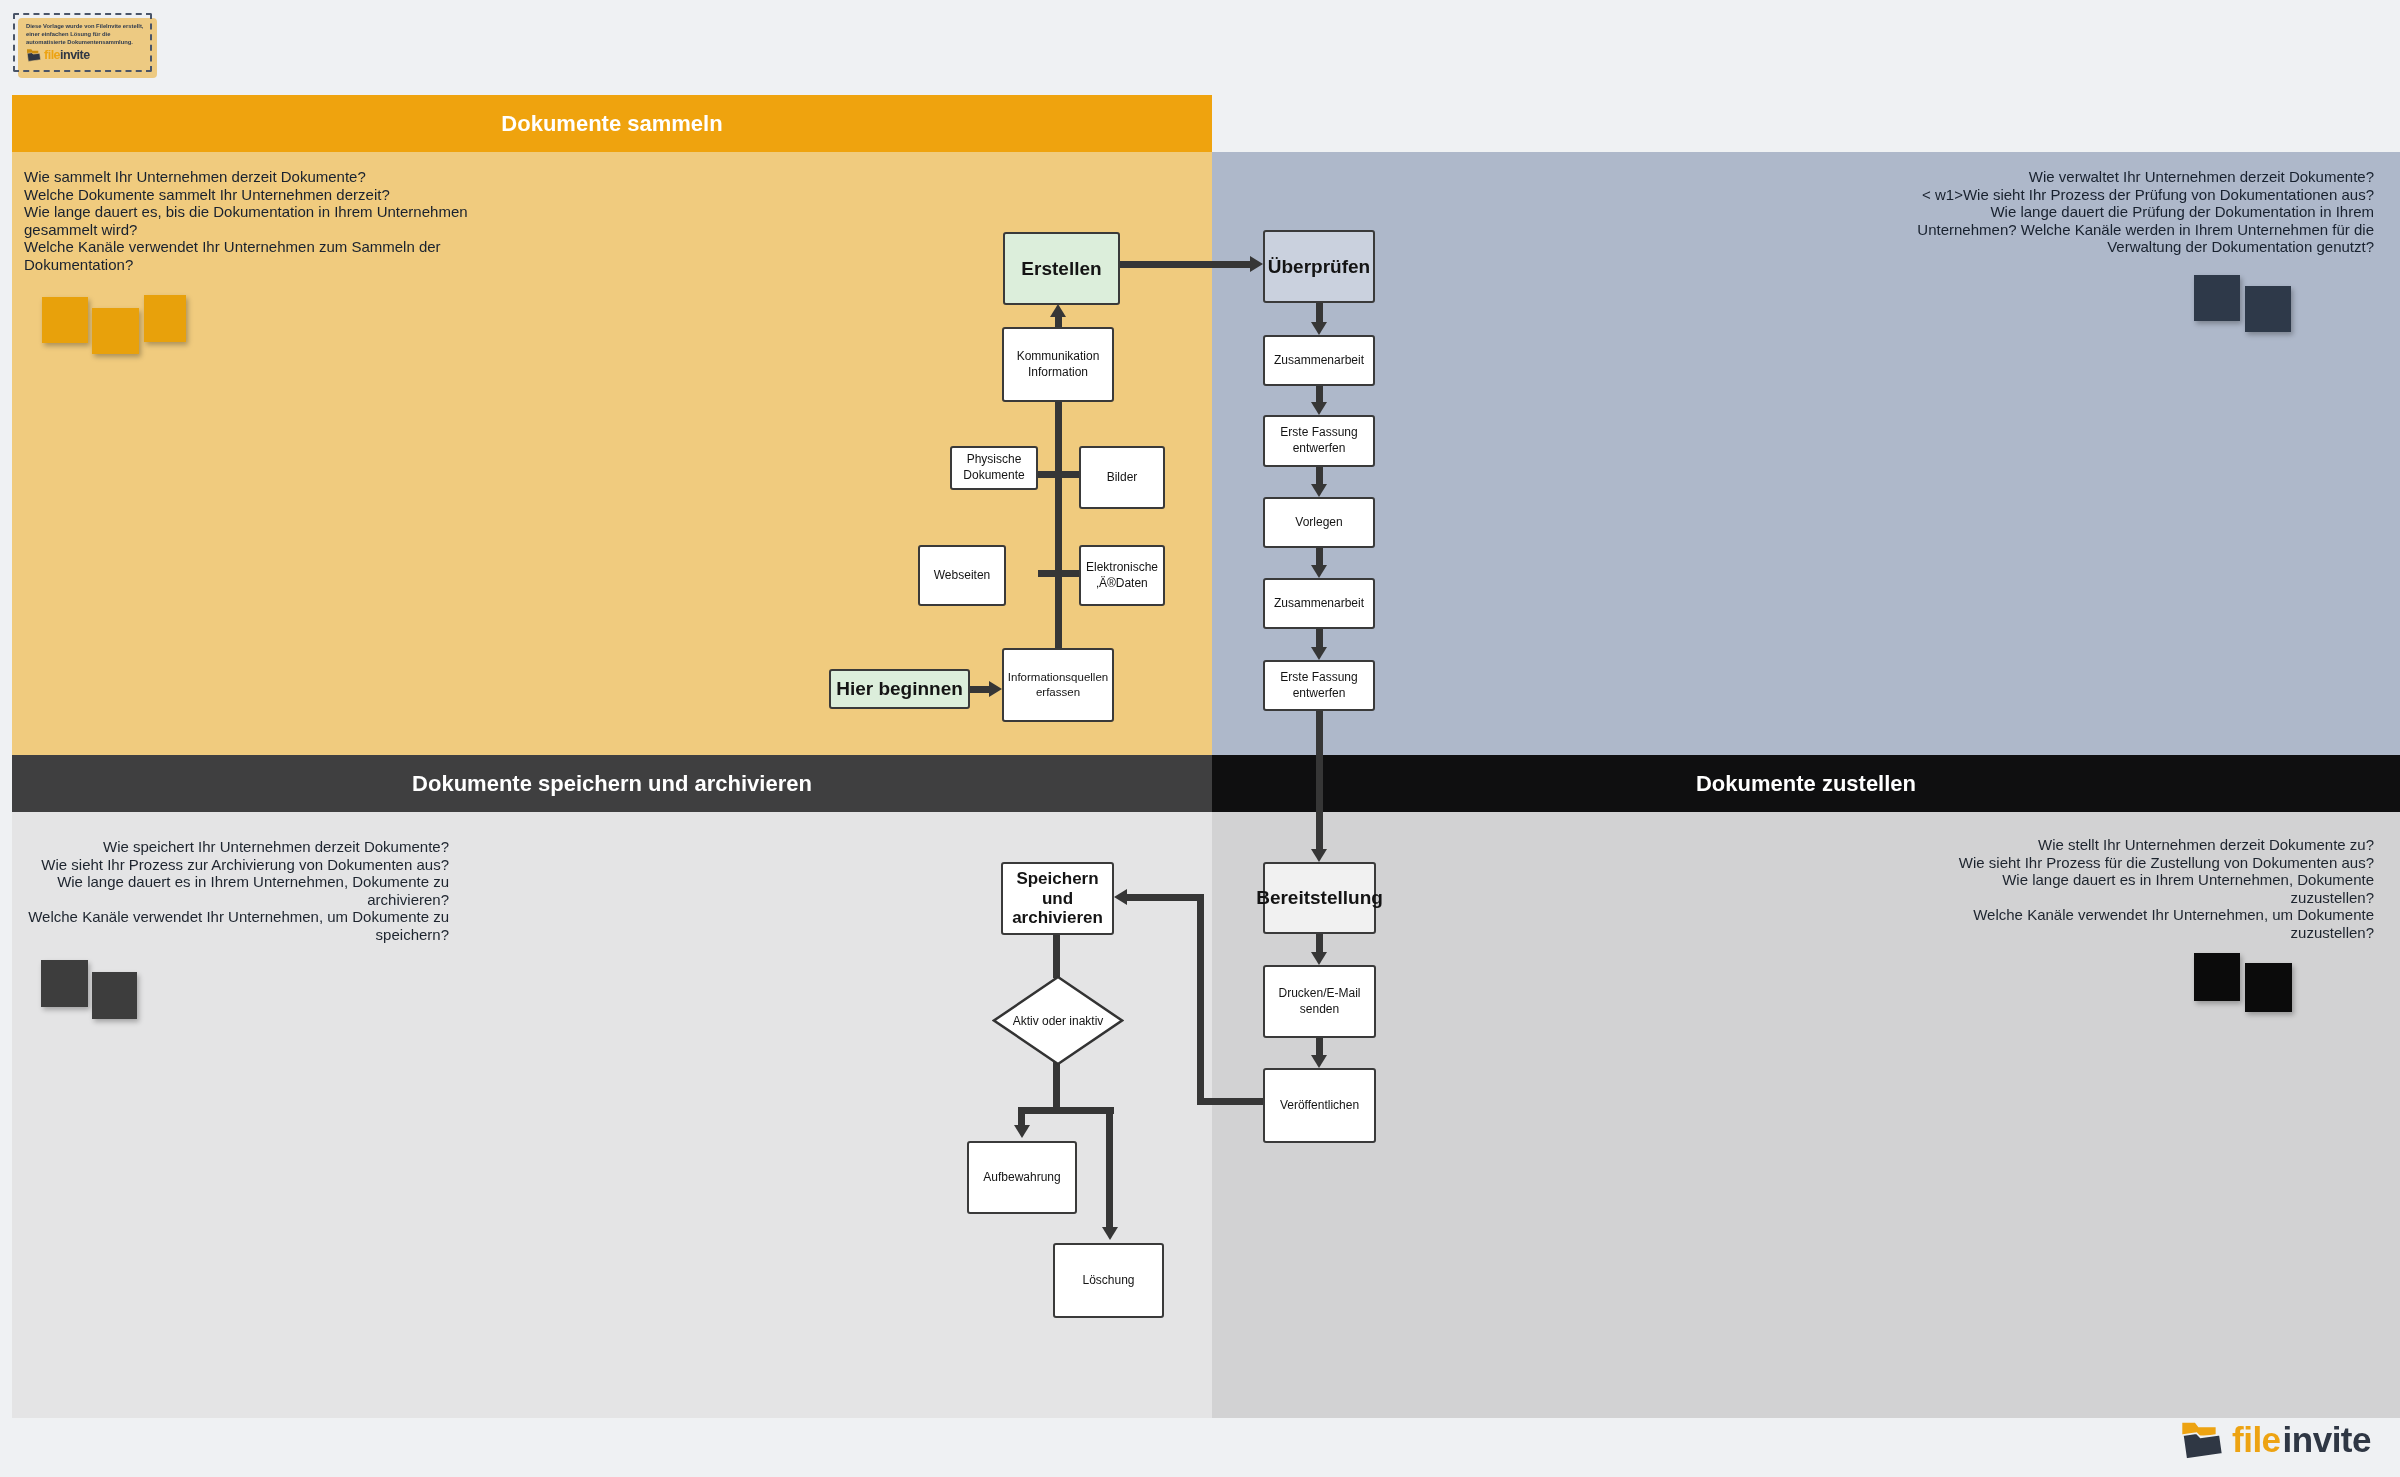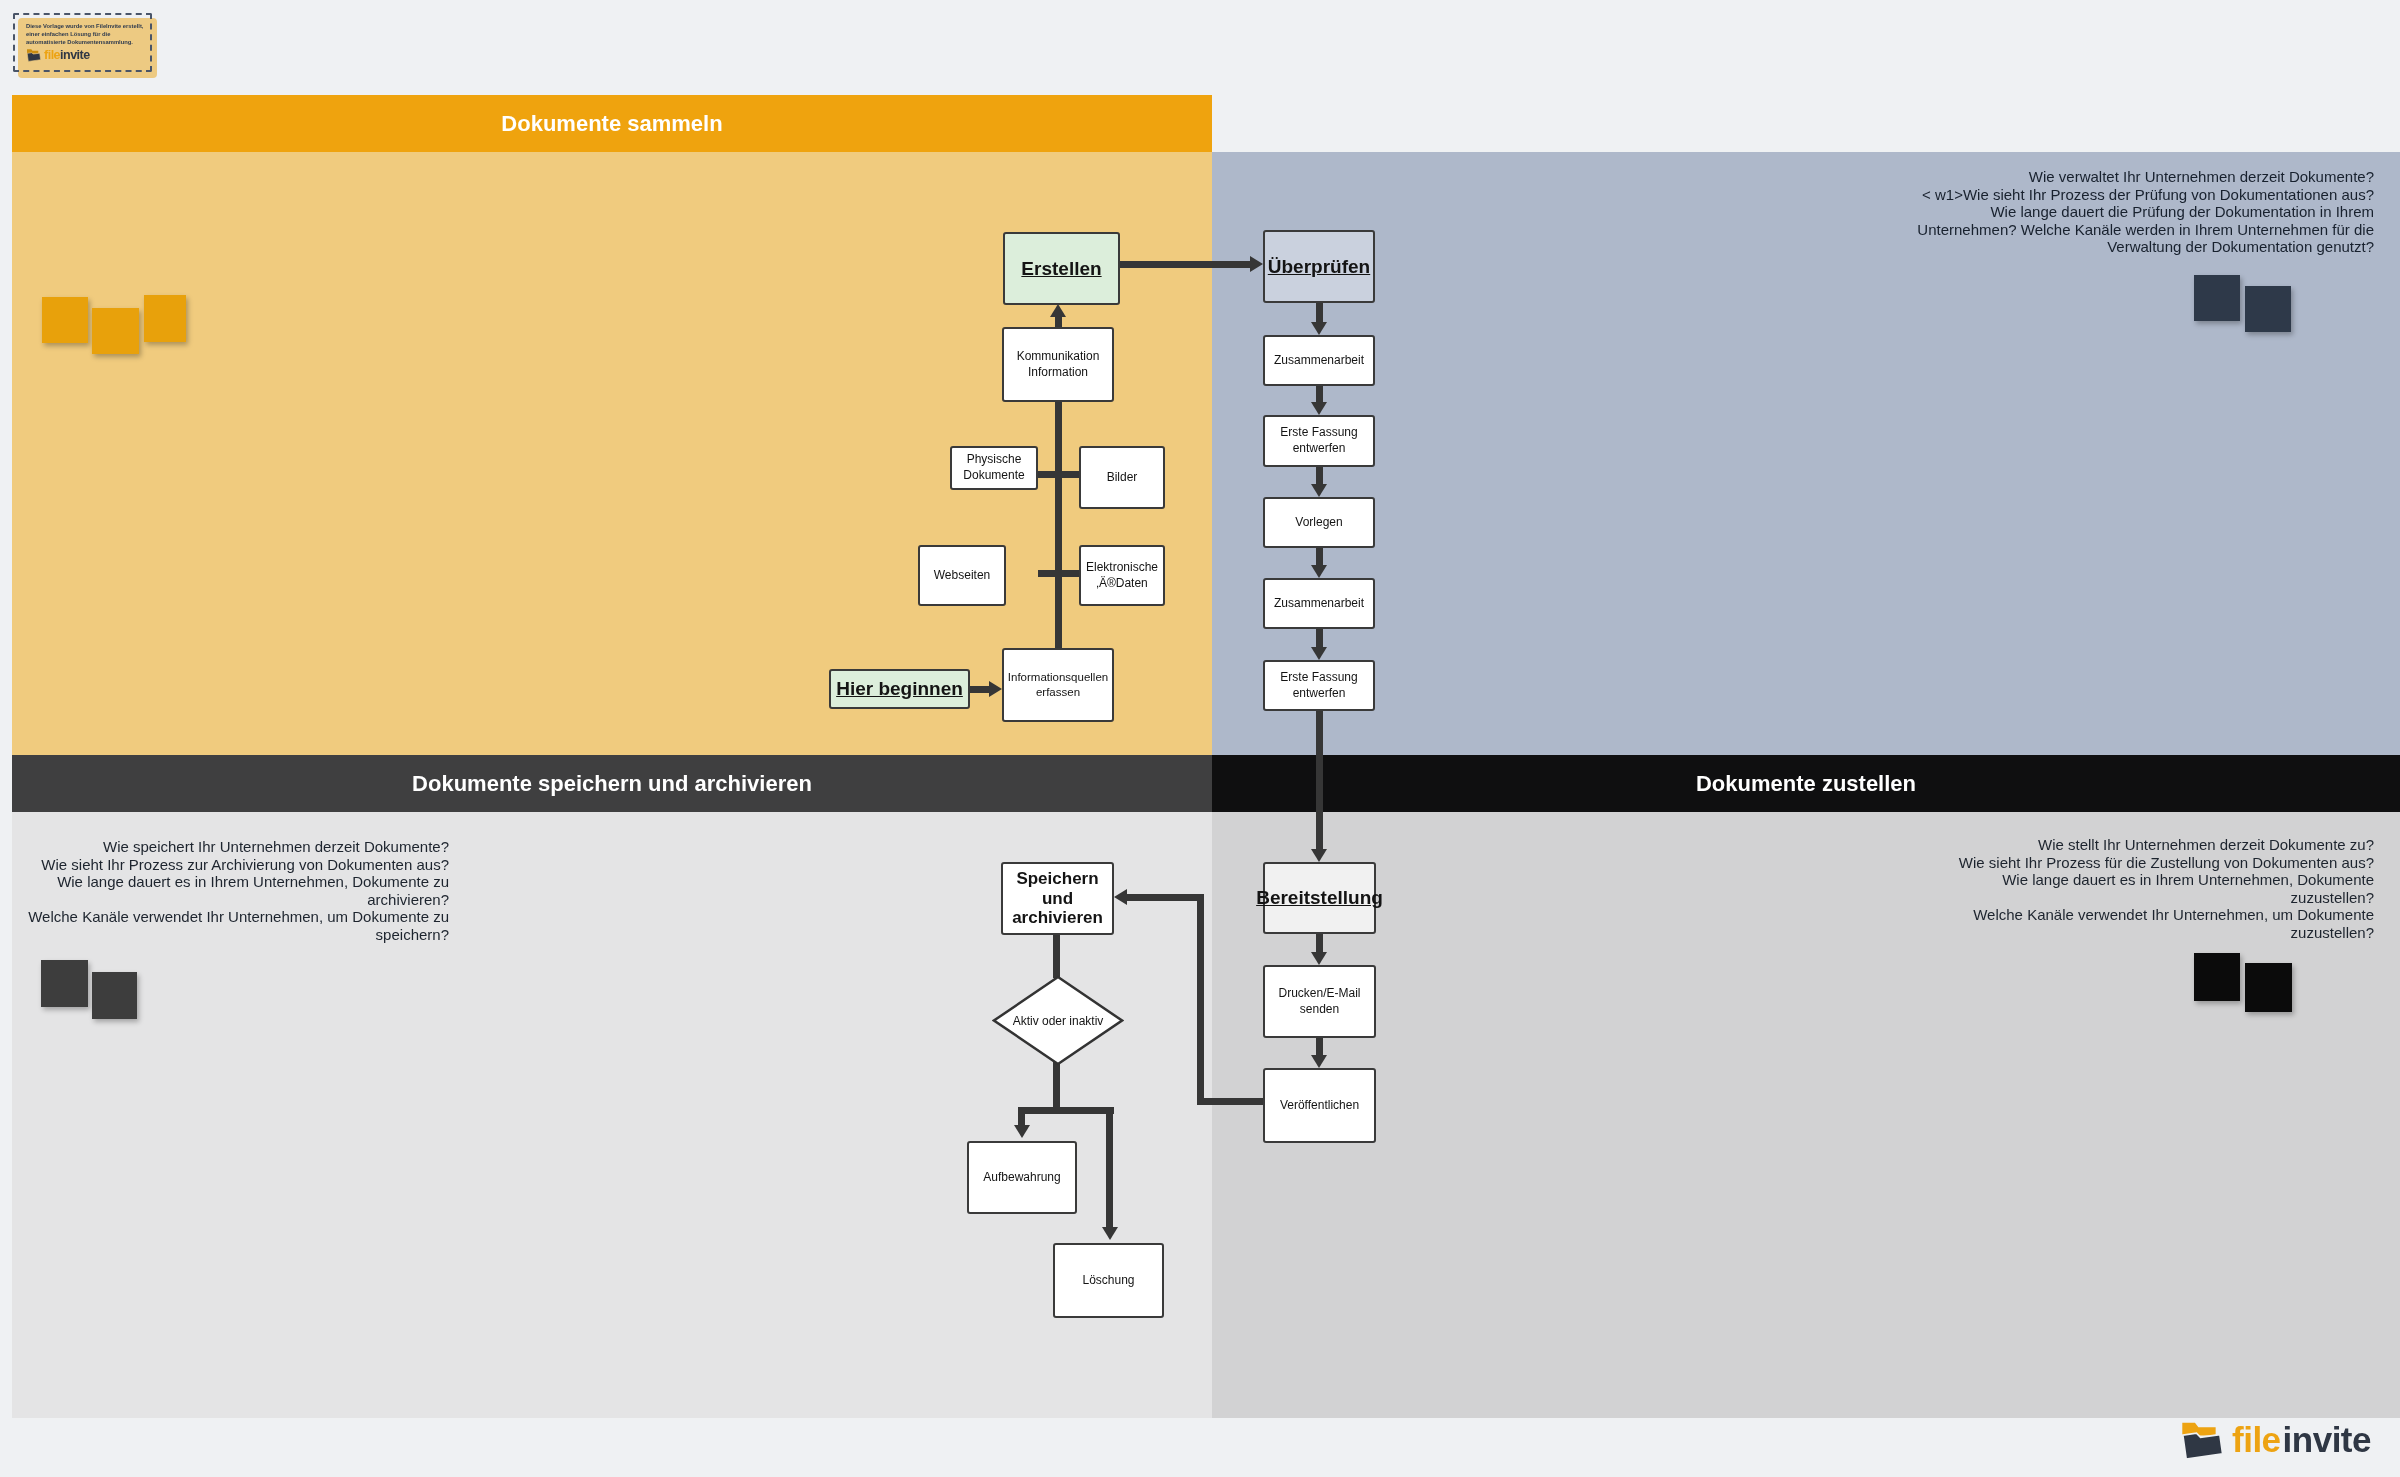--- a/index.html
+++ b/index.html
@@ -21,21 +21,21 @@
   .questions.dark { color:#1d242e; }
   .sticky {
     position:absolute; box-shadow:2px 3px 5px rgba(0,0,0,0.28);
   }
   .box {
     position:absolute; background:#ffffff; border:2px solid #3a3a3a; border-radius:3px;
     display:flex; align-items:center; justify-content:center; text-align:center;
     font-size:12px; line-height:1.3; color:#141414; white-space:pre-line; padding:2px;
   }
   .box.bold { font-weight:bold; font-size:19px; line-height:1.15; }
-  .box.nowrap { white-space:nowrap;text-decoration:underline; }
+  .box.nowrap { white-space:nowrap; }
   .box.green { background:#dceedb; }
   .box.bluegray { background:#cad1de; }
   .box.offwhite { background:#f1f1f1; }
   .hline, .vline { position:absolute; background:#363636; }
   .hline { height:7px; }
   .vline { width:7px; }
   .arr { position:absolute; width:0; height:0; }
   .arr.up    { border-left:8px solid transparent; border-right:8px solid transparent; border-bottom:13px solid #363636; }
   .arr.down  { border-left:8px solid transparent; border-right:8px solid transparent; border-top:13px solid #363636; }
   .arr.right { border-top:8px solid transparent; border-bottom:8px solid transparent; border-left:13px solid #363636; }
@@ -79,20 +79,24 @@
   </div>
   <div class="qheader" style="left: 1212px; top: 755px; width: 1188px; height: 57px; background: rgb(15, 15, 16);">
     <span>Dokumente zustellen</span>
   </div>
 
   <div class="panel" style="left: 12px; top: 152px; width: 1200px; height: 603px; background: rgb(240, 203, 126);"></div>
   <div class="panel" style="left: 1212px; top: 152px; width: 1188px; height: 603px; background: rgb(174, 184, 202);"></div>
   <div class="panel" style="left: 12px; top: 812px; width: 1200px; height: 606px; background: rgb(228, 228, 229);"></div>
   <div class="panel" style="left: 1212px; top: 812px; width: 1188px; height: 606px; background: rgb(210, 210, 211);"></div>
 
+  <div class="questions" style="left:24px; top:168px; width:452px;">Wie sammelt Ihr Unternehmen derzeit Dokumente?
+Welche Dokumente sammelt Ihr Unternehmen derzeit?
+Wie lange dauert es, bis die Dokumentation in Ihrem Unternehmen gesammelt wird?
+Welche Kanäle verwendet Ihr Unternehmen zum Sammeln der Dokumentation?</div>
   <div class="questions" style="right:26px; top:168px; width:462px; text-align:right;">Wie verwaltet Ihr Unternehmen derzeit Dokumente?
 &lt; w1&gt;Wie sieht Ihr Prozess der Prüfung von Dokumentationen aus?
 Wie lange dauert die Prüfung der Dokumentation in Ihrem Unternehmen? Welche Kanäle werden in Ihrem Unternehmen für die Verwaltung der Dokumentation genutzt?</div>
   <div class="questions dark" style="left:24px; top:838px; width:425px;text-align:right;">Wie speichert Ihr Unternehmen derzeit Dokumente?
 Wie sieht Ihr Prozess zur Archivierung von Dokumenten aus?
 Wie lange dauert es in Ihrem Unternehmen, Dokumente zu archivieren?
 Welche Kanäle verwendet Ihr Unternehmen, um Dokumente zu speichern?</div>
   <div class="questions dark" style="right:26px; top:836px; width:442px; text-align:right;">Wie stellt Ihr Unternehmen derzeit Dokumente zu?
 Wie sieht Ihr Prozess für die Zustellung von Dokumenten aus?
 Wie lange dauert es in Ihrem Unternehmen, Dokumente zuzustellen?

